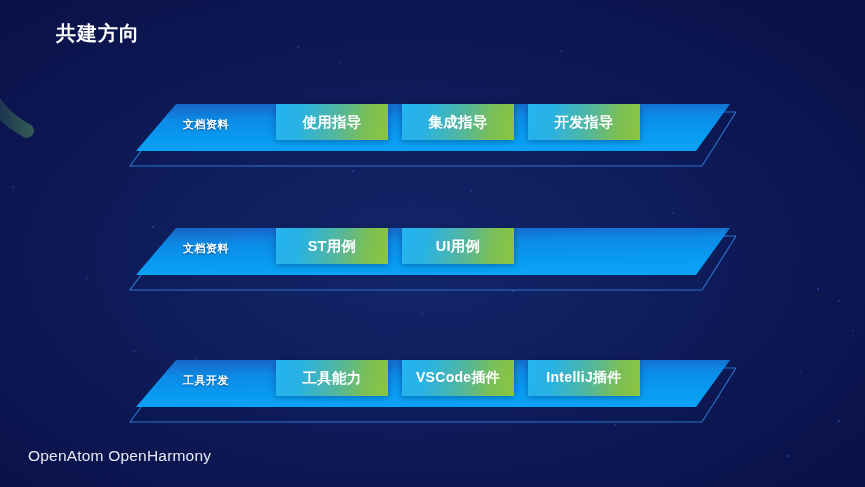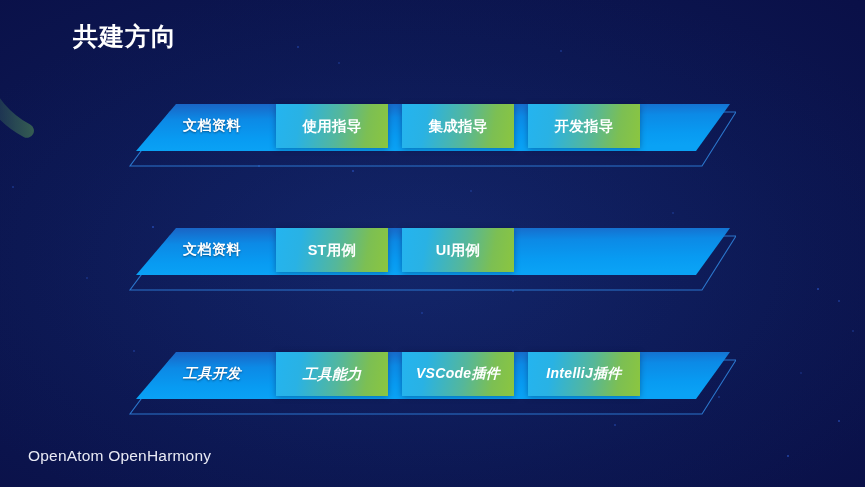--- a/index.html
+++ b/index.html
@@ -54,39 +54,38 @@
     height: 220px;
     pointer-events: none;
   }
   .arc-wrap svg { display:block; }
 
   
   .title {
     position: absolute;
     left: 56px;
     top: 21px;
-    font-size: 25px;
+    font-size: 20px;
     font-weight: bold;
     color: #ffffff;
     letter-spacing: 1px;
     line-height: 1.2;
     white-space: nowrap;
-    margin-left: 17px;
   }
 
   
   .row {
     position: absolute;
     left: 0;
     width: 865px;
     height: 80px;
   }
   .row-0 { top: 96px; }
   .row-1 { top: 220px; }
-  .row-2 { top: 344px; font-style: italic; }
+  .row-2 { top: 352px; }
 
   
   .platform-outline {
     position: absolute;
     left: 128px;
     top: 12px;
     width: 608px;
     height: 62px;
   }
   .platform-outline svg { display:block; }
@@ -101,41 +100,41 @@
   }
   .platform-fill svg { display:block; }
 
   
   .row-label {
     position: absolute;
     top: 21px;
     left: 183px;
     width: 86px;
     text-align: left;
-    font-size: 14px;
+    font-size: 11px;
     font-weight: bold;
     color: #ffffff;
     letter-spacing: .5px;
     white-space: nowrap;
     text-shadow: 0 1px 2px rgba(0,0,20,.45);
   }
 
   
   .cards {
     position: absolute;
     top: 8px;
     left: 276px;
     width: 370px;
     height: 44px;
     display: flex;
     gap: 0;
   }
   .card {
     width: 112px;
-    height: 44px;
+    height: 36px;
     margin-right: 14px;
     background: linear-gradient(100deg, #24b4f0 0%, #29b2e4 22%, #55b79a 56%, #7cbf53 80%, #8cc63f 100%);
     display: flex;
     align-items: center;
     justify-content: center;
     color: #ffffff;
     font-size: 14.5px;
     font-weight: bold;
     letter-spacing: .3px;
     white-space: nowrap;

